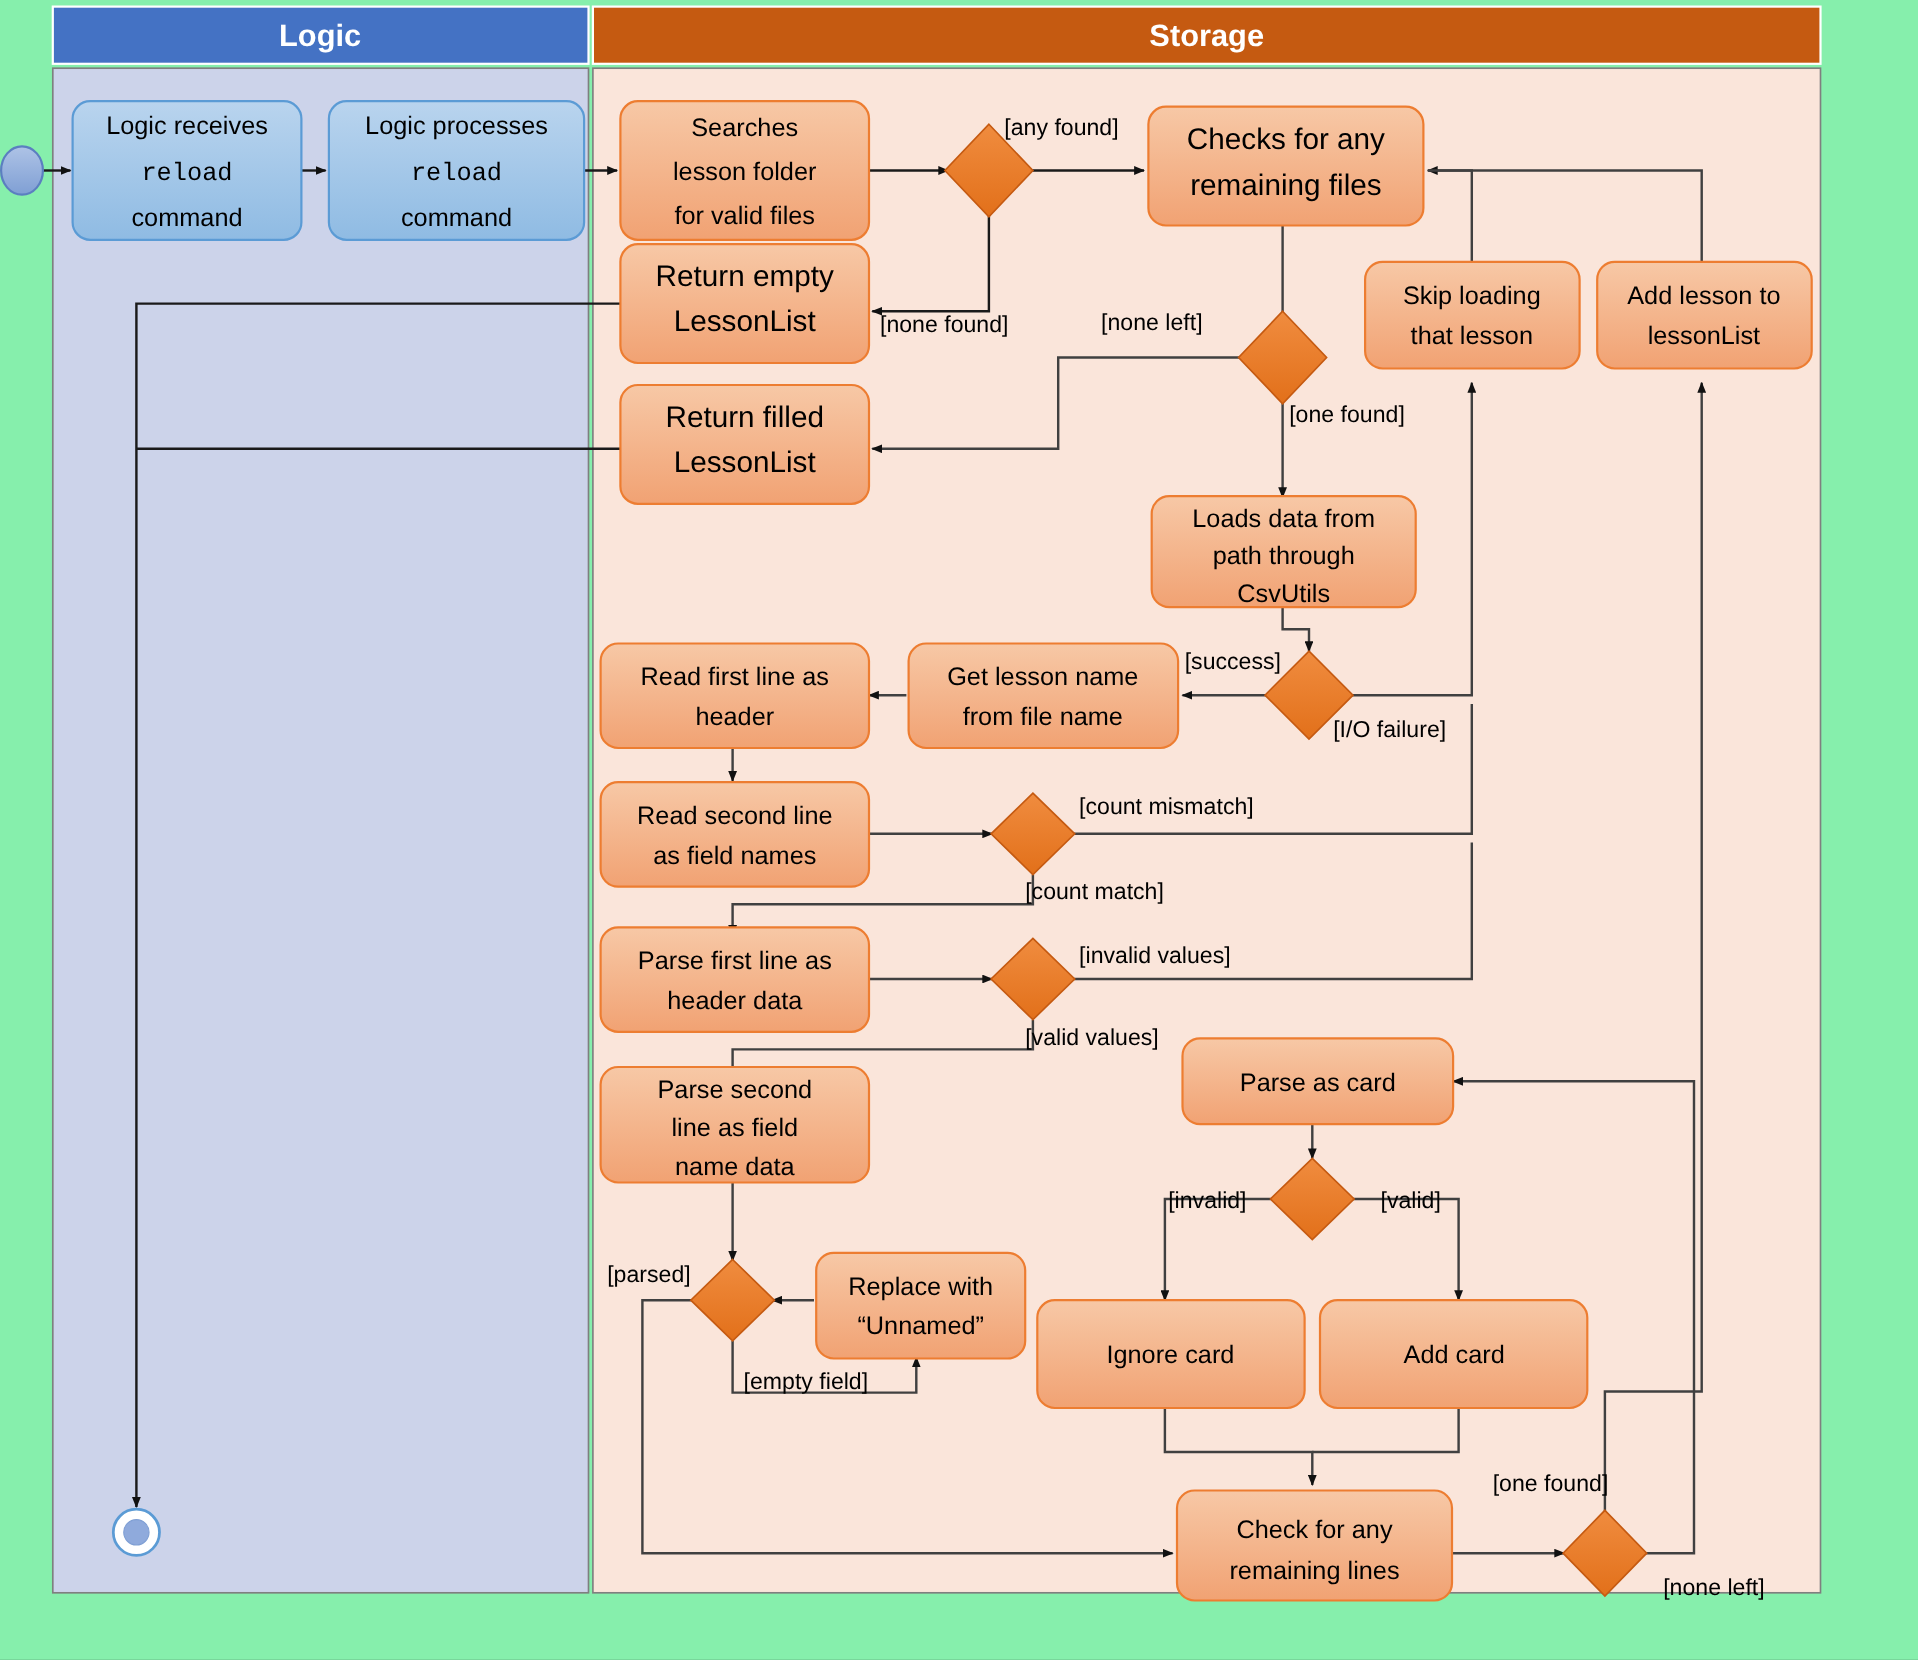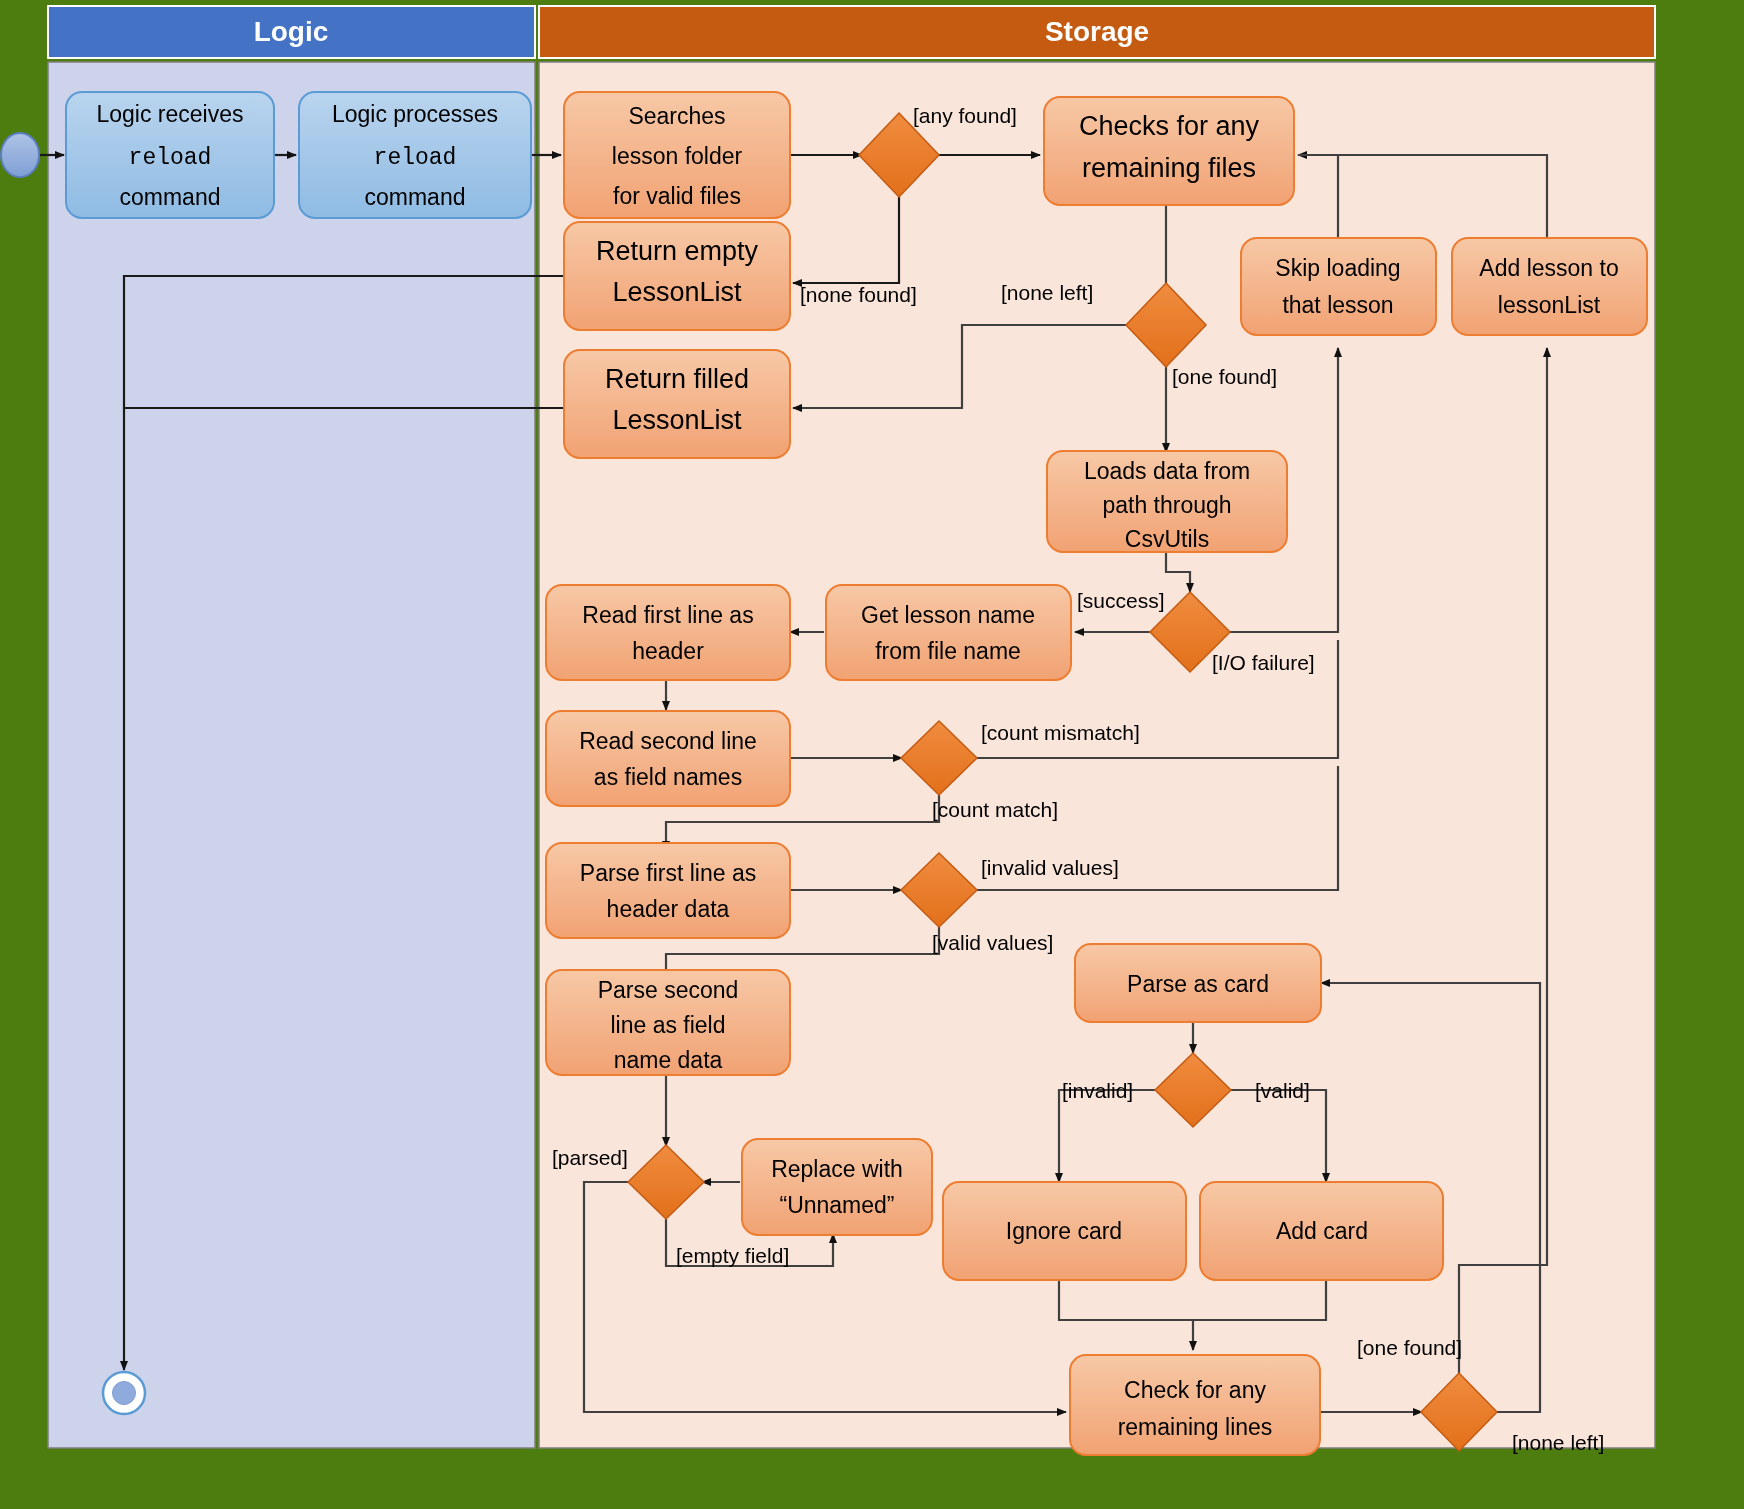--- a/index.html
+++ b/index.html
@@ -4,21 +4,21 @@
 <style>
   html, body {
     margin: 0;
     padding: 0;
     background: #000000;
   }
   #stage {
     position: relative;
     width: 1744px;
     height: 1509px;
-    background: #4d7c0f;
+    background: #86efac;
     overflow: hidden;
     font-family: "Liberation Sans", sans-serif;
   }
   svg#diagram {
     position: absolute;
     left: 0; top: 0;
     width: 1744px;
     height: 1509px;
     display: block;
   }

